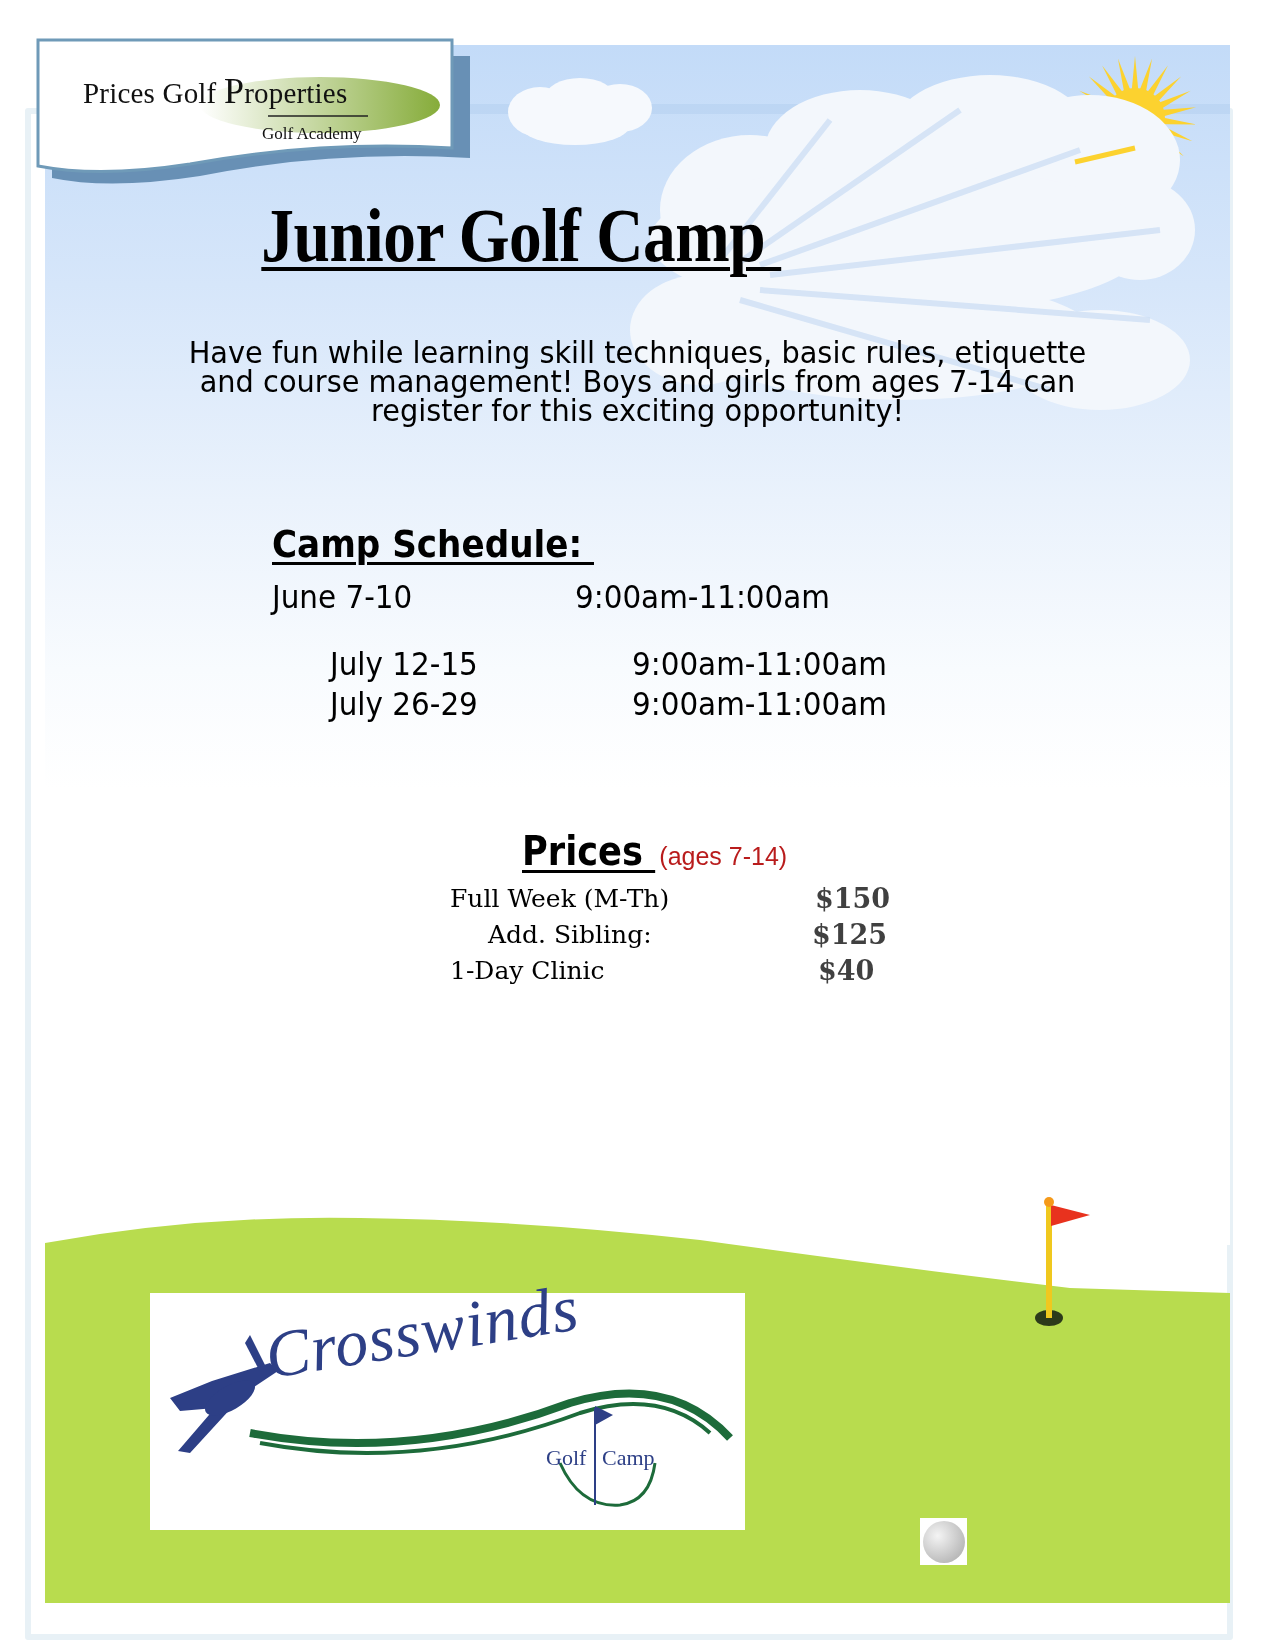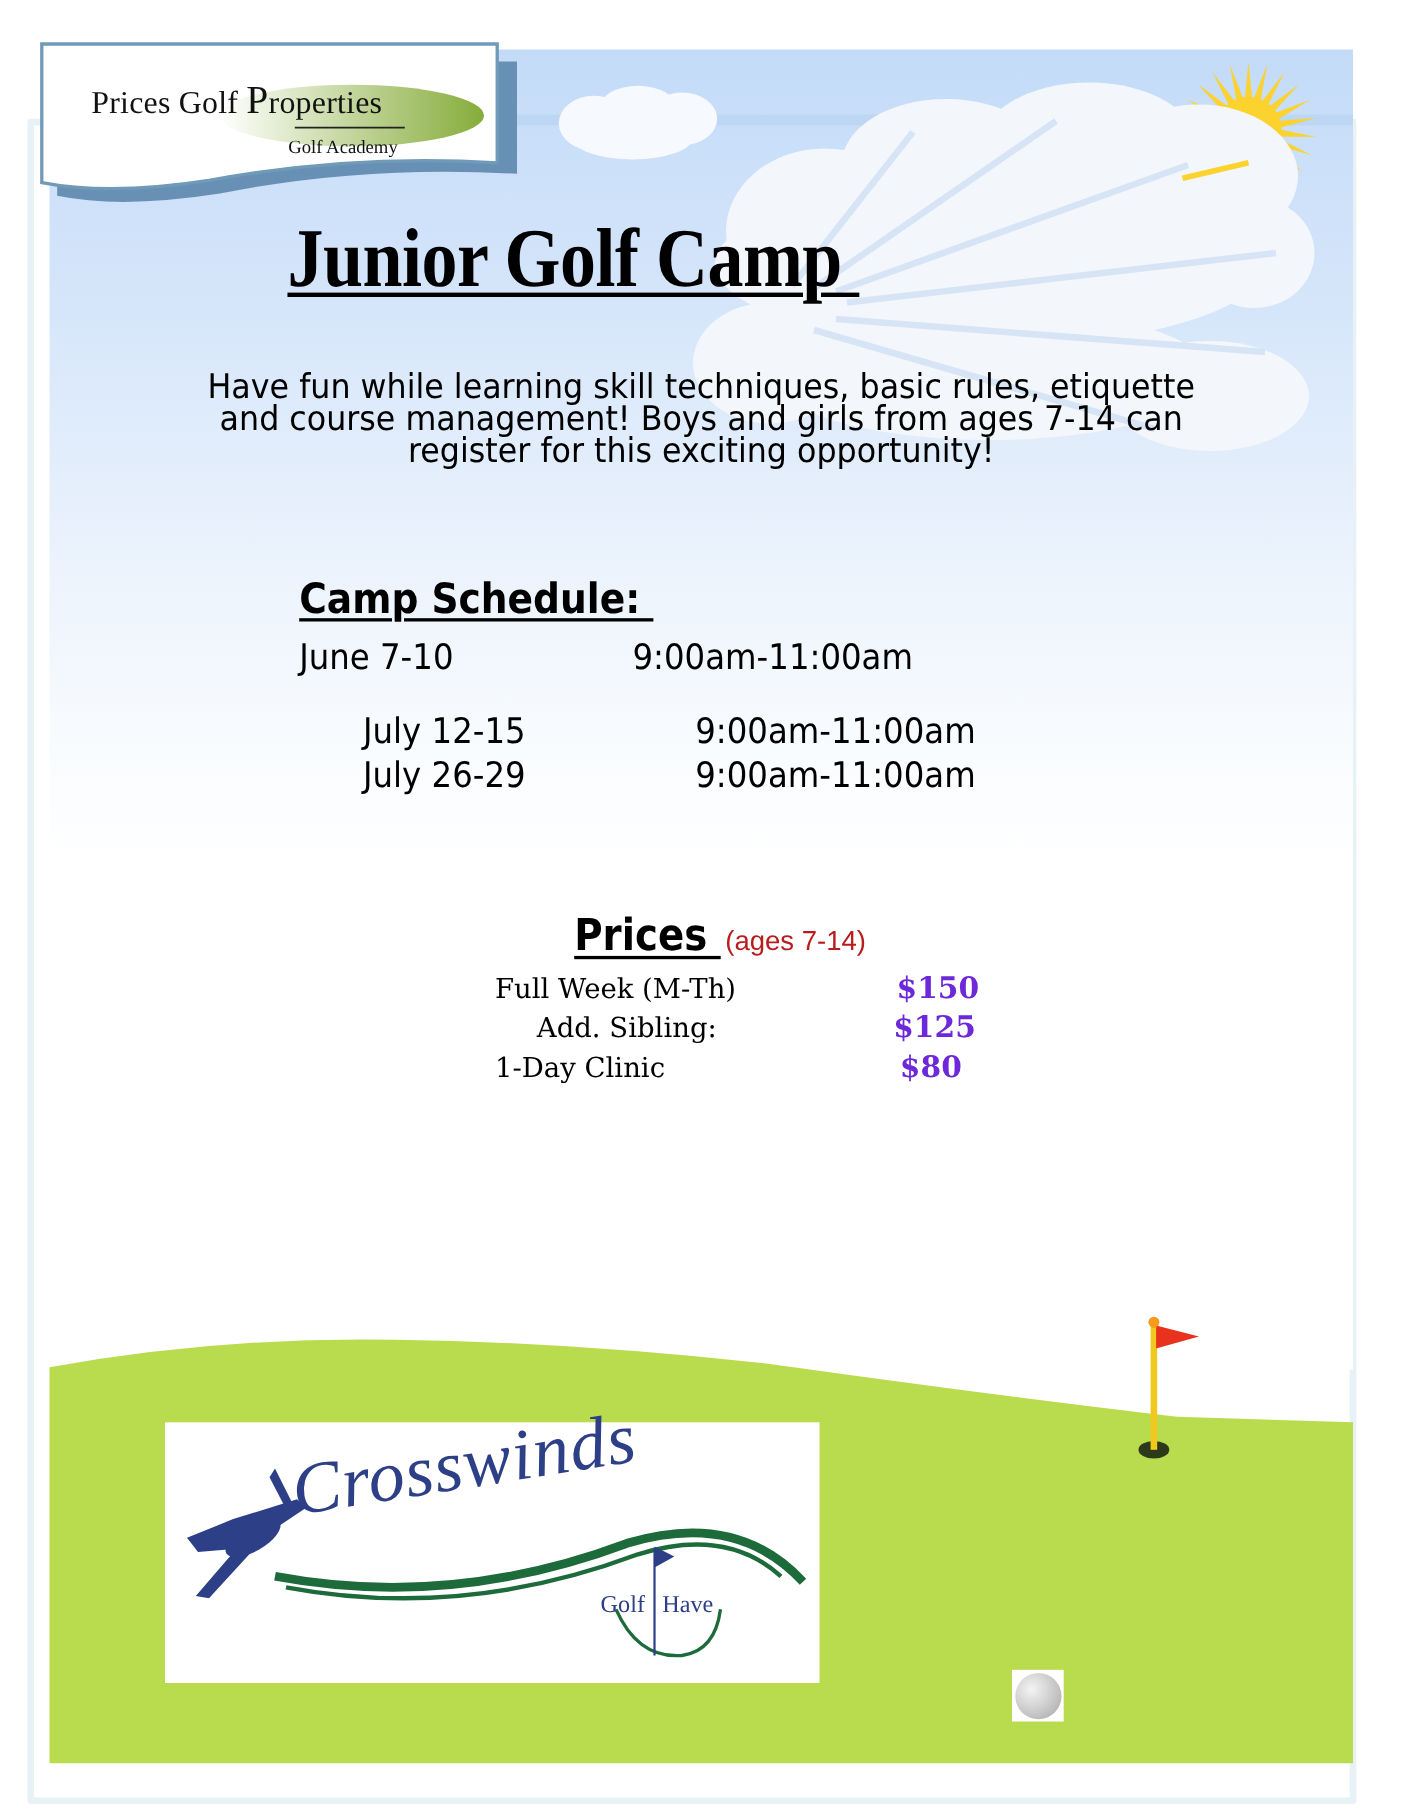--- a/index.html
+++ b/index.html
@@ -15,21 +15,21 @@
     .title { position: absolute; left: 0; width: 1032px; top: 192px; text-align: center; }
     .title span { font-family: "Liberation Serif", serif; font-weight: bold; font-size: 76px; color: #000; text-decoration: underline; text-decoration-thickness: 4px; text-underline-offset: 6px; letter-spacing: -0.5px; transform: scaleX(0.86); display: inline-block; white-space: pre; margin-left: 10px; }
     .intro { position: absolute; left: 100px; width: 1075px; top: 338px; text-align: center; font-family: "DejaVu Sans", sans-serif; font-size: 31px; line-height: 29px; color: #000; }
     .intro .ln { display: block; transform: scaleX(0.93); white-space: nowrap; }
     .sched-head { position: absolute; left: 272px; top: 522px; font-family: "DejaVu Sans", sans-serif; font-weight: bold; font-size: 38px; color: #000; text-decoration: underline; text-decoration-thickness: 3px; text-underline-offset: 5px; white-space: pre; transform-origin: left; transform: scaleX(0.9); }
     .srow { position: absolute; font-family: "DejaVu Sans", sans-serif; font-size: 32px; color: #000; white-space: nowrap; transform-origin: left; transform: scaleX(0.92); }
     .prices-head { position: absolute; left: 522px; top: 828px; white-space: nowrap; }
     .prices-head .h { font-family: "DejaVu Sans", sans-serif; font-weight: bold; font-size: 40px; color: #000; text-decoration: underline; text-decoration-thickness: 3px; text-underline-offset: 5px; white-space: pre; display: inline-block; transform-origin: left; transform: scaleX(0.88); margin-right: -14px; }
     .prices-head .sub { font-family: Liberation Sans, sans-serif; font-size: 25px; color: #b91c1c; }
     .prow { position: absolute; font-family: "DejaVu Serif", serif; font-size: 25px; color: #000; white-space: nowrap; }
-    .pval { position: absolute; font-family: "DejaVu Serif", serif; font-weight: bold; font-size: 27px; color: #6d28d9; white-space: nowrap; }
+    .pval { position: absolute; font-family: "DejaVu Serif", serif; font-weight: bold; font-size: 27px; color: #404040; white-space: nowrap; }
     .grass { position: absolute; left: 0; top: 0; }
     .flag-area { position: absolute; left: 935px; top: 1125px; width: 265px; height: 170px; background: rgba(255,255,255,0.7); }
     .cw-box { position: absolute; left: 150px; top: 1293px; width: 595px; height: 237px; background: #ffffff; }
     .cw-word { position: absolute; left: 272px; top: 1318px; font-family: "Liberation Serif", serif; font-style: italic; font-size: 66px; color: #2d3f86; transform: rotate(-9deg); transform-origin: left bottom; white-space: nowrap; letter-spacing: 1px; }
     .cw-golf { position: absolute; left: 546px; top: 1445px; font-family: "Liberation Serif", serif; font-size: 22px; color: #2d3f86; text-align: center; }
     .cw-club { position: absolute; left: 602px; top: 1445px; font-family: "Liberation Serif", serif; font-size: 22px; color: #2d3f86; }
     .ball { position: absolute; left: 920px; top: 1518px; width: 47px; height: 47px; background: #ffffff; }
   </style>
 </head>
 <body>
@@ -116,21 +116,21 @@
 <div class="srow" style="left:632px; top:645px;">9:00am-11:00am</div>
 <div class="srow" style="left:330px; top:685px;">July 26-29</div>
 <div class="srow" style="left:632px; top:685px;">9:00am-11:00am</div>
 
 <div class="prices-head"><span class="h">Prices </span><span class="sub">(ages 7-14)</span></div>
 <div class="prow" style="left:450px; top:884px;">Full Week (M-Th)</div>
 <div class="pval" style="left:815px; top:883px;">$150</div>
 <div class="prow" style="left:452px; top:920px;margin-left:36px;">Add. Sibling:</div>
 <div class="pval" style="left:812px; top:919px;">$125</div>
 <div class="prow" style="left:450px; top:956px;">1-Day Clinic</div>
-<div class="pval" style="left:818px; top:955px;">$80</div>
+<div class="pval" style="left:818px; top:955px;">$40</div>
 
 <div class="flag-area"></div>
 
 <svg class="grass" width="1275" height="1650" viewBox="0 0 1275 1650">
   <path d="M45 1243 Q200 1215 360 1218 Q520 1220 700 1240 Q900 1268 1070 1288 L1230 1293 L1230 1603 L45 1603 Z" fill="#b8dc4e"></path>
   <g>
     <ellipse cx="1049" cy="1318" rx="14" ry="8" fill="#2c3a1a"></ellipse>
     <rect x="1046" y="1203" width="6" height="115" fill="#f0c81e"></rect>
     <polygon points="1051,1205 1090,1215 1051,1226" fill="#e8321e"></polygon>
     <circle cx="1049" cy="1202" r="5" fill="#f59a1a"></circle>
@@ -146,21 +146,21 @@
     </g>
     <path d="M100 140 Q260 170 420 110 Q520 80 580 145" stroke="#1d6b3a" stroke-width="8" fill="none"></path>
     <path d="M110 150 Q270 180 430 120 Q510 95 560 140" stroke="#1d6b3a" stroke-width="4" fill="none"></path>
     <path d="M410 170 Q430 215 470 212 Q500 208 505 170" stroke="#1d6b3a" stroke-width="3" fill="none"></path>
     <line x1="445" y1="115" x2="445" y2="212" stroke="#2d3f86" stroke-width="2"></line>
     <polygon points="445,113 463,122 445,132" fill="#2d3f86"></polygon>
   </svg>
 </div>
 <div class="cw-word">Crosswinds</div>
 <div class="cw-golf">Golf</div>
-<div class="cw-club">Have</div>
+<div class="cw-club">Camp</div>
 
 <div class="ball">
   <svg width="47" height="47" viewBox="0 0 47 47">
     <defs>
       <radialGradient id="bg" cx="0.35" cy="0.35" r="0.7">
         <stop offset="0" stop-color="#f4f4f4"></stop>
         <stop offset="1" stop-color="#b8b8b8"></stop>
       </radialGradient>
     </defs>
     <circle cx="24" cy="24" r="21" fill="url(#bg)"></circle>

